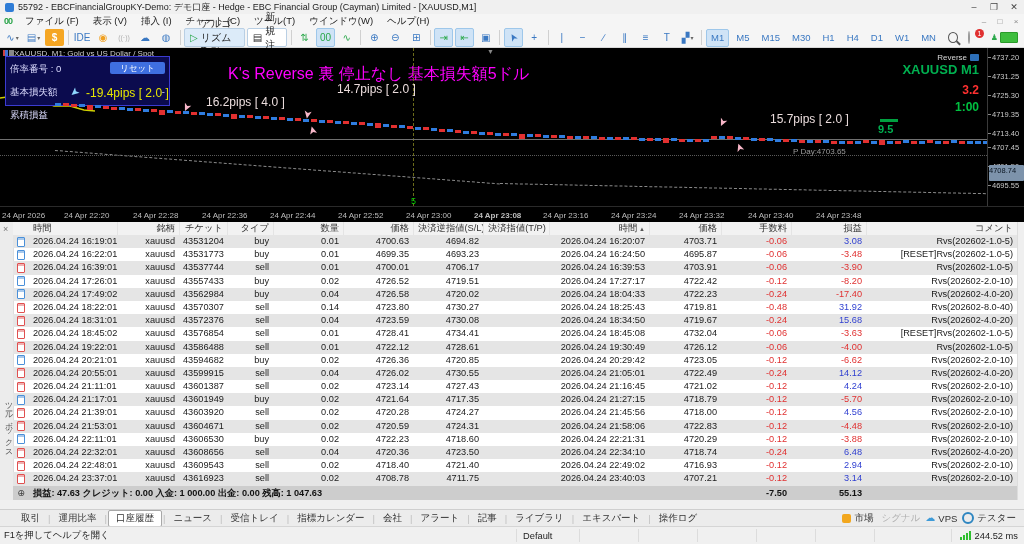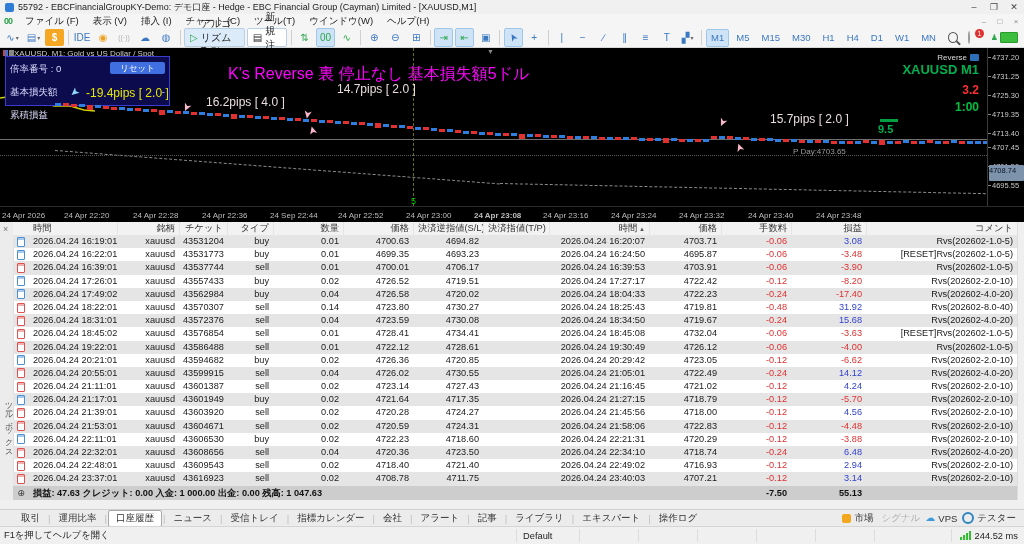--- a/index.html
+++ b/index.html
@@ -476,21 +476,21 @@
       <span class="ptick" style="top: 133px;">4695.55</span>
     </div>
   <div id="curprice" style="top: 86px;">4708.74</div>
 </div>
 
 <div id="timeaxis" class="abs">
     <span class="ttick" style="left: 2px;">24 Apr 2026</span>
     <span class="ttick" style="left: 64px;">24 Apr 22:20</span>
     <span class="ttick" style="left: 133px;">24 Apr 22:28</span>
     <span class="ttick" style="left: 202px;">24 Apr 22:36</span>
-    <span class="ttick" style="left: 270px;">24 Sep 22:44</span>
+    <span class="ttick" style="left: 270px;">24 Apr 22:44</span>
     <span class="ttick" style="left: 338px;">24 Apr 22:52</span>
     <span class="ttick" style="left: 406px;">24 Apr 23:00</span>
     <span class="ttick" style="left: 474px; font-weight: bold;">24 Apr 23:08</span>
     <span class="ttick" style="left: 543px;">24 Apr 23:16</span>
     <span class="ttick" style="left: 611px;">24 Apr 23:24</span>
     <span class="ttick" style="left: 679px;">24 Apr 23:32</span>
     <span class="ttick" style="left: 748px;">24 Apr 23:40</span>
     <span class="ttick" style="left: 816px;">24 Apr 23:48</span>
   </div>
 

